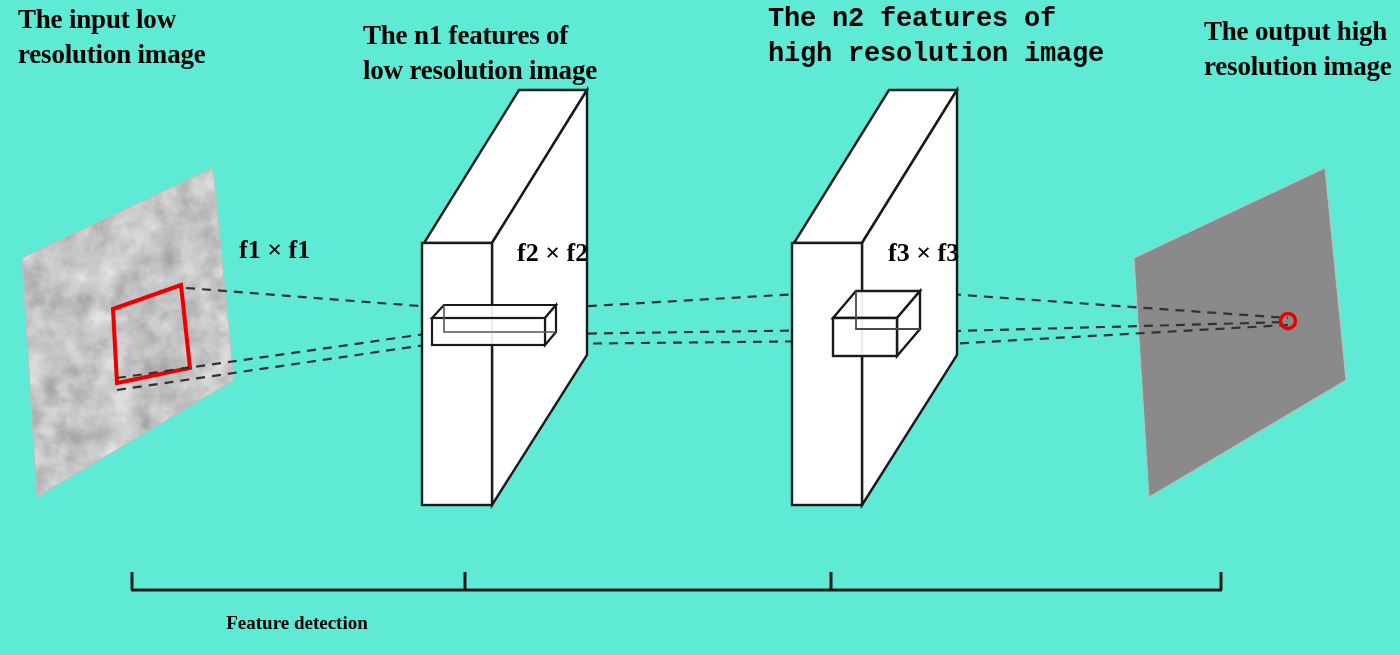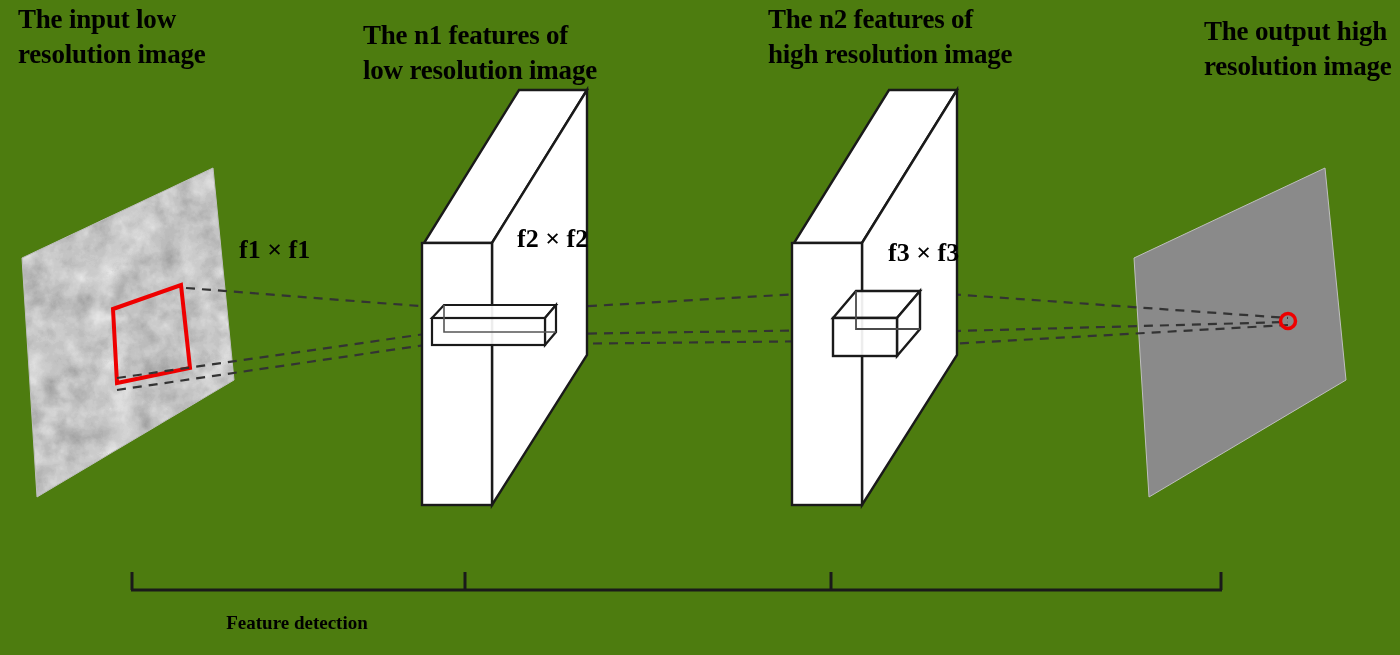--- a/index.html
+++ b/index.html
@@ -7,21 +7,21 @@
     padding: 0;
     background: #ffffff;
   }
   body {
     font-family: "Liberation Serif", "DejaVu Serif", serif;
   }
   #figure {
     position: relative;
     width: 1400px;
     height: 655px;
-    background: #4d7c0f;
+    background: #5eead4;
     overflow: hidden;
   }
   .col-title {
     position: absolute;
     font-weight: bold;
     font-size: 27px;
     line-height: 1.28;
     color: #000000;
     letter-spacing: -0.2px;
     white-space: pre-line;
@@ -163,29 +163,29 @@
       <line x1="831" y1="572" x2="831" y2="590"></line>
     </g>
   </svg>
 
   <div class="col-title" style="left:18px; top:2px; width:330px;">The input low
 resolution image</div>
 
   <div class="col-title" style="left:363px; top:18px; width:340px;">The n1 features of
 low resolution image</div>
 
-  <div class="col-title" style="left:768px; top:2px; width:345px;">The n2 features of
+  <div class="col-title" style="left:768px; top:2px; width:345px;font-family:Liberation Mono, monospace;">The n2 features of
 high resolution image</div>
 
   <div class="col-title" style="left:1160px; top:14px; width:240px;margin-left:44px;">The output high
 resolution image</div>
 
   <div class="filter-label" style="left:222px; top:235px;">f1 × f1</div>
 
-  <div class="filter-label" style="left:500px; top:224px;">f2 × f2</div>
+  <div class="filter-label" style="left:500px; top:238px;">f2 × f2</div>
 
   <div class="filter-label" style="left:871px; top:238px;">f3 × f3</div>
 
   <div class="stage-label" style="left:97px; top:612px; width:400px;">Feature detection</div>
 
 
 
 </div>
 
 </body></html>

